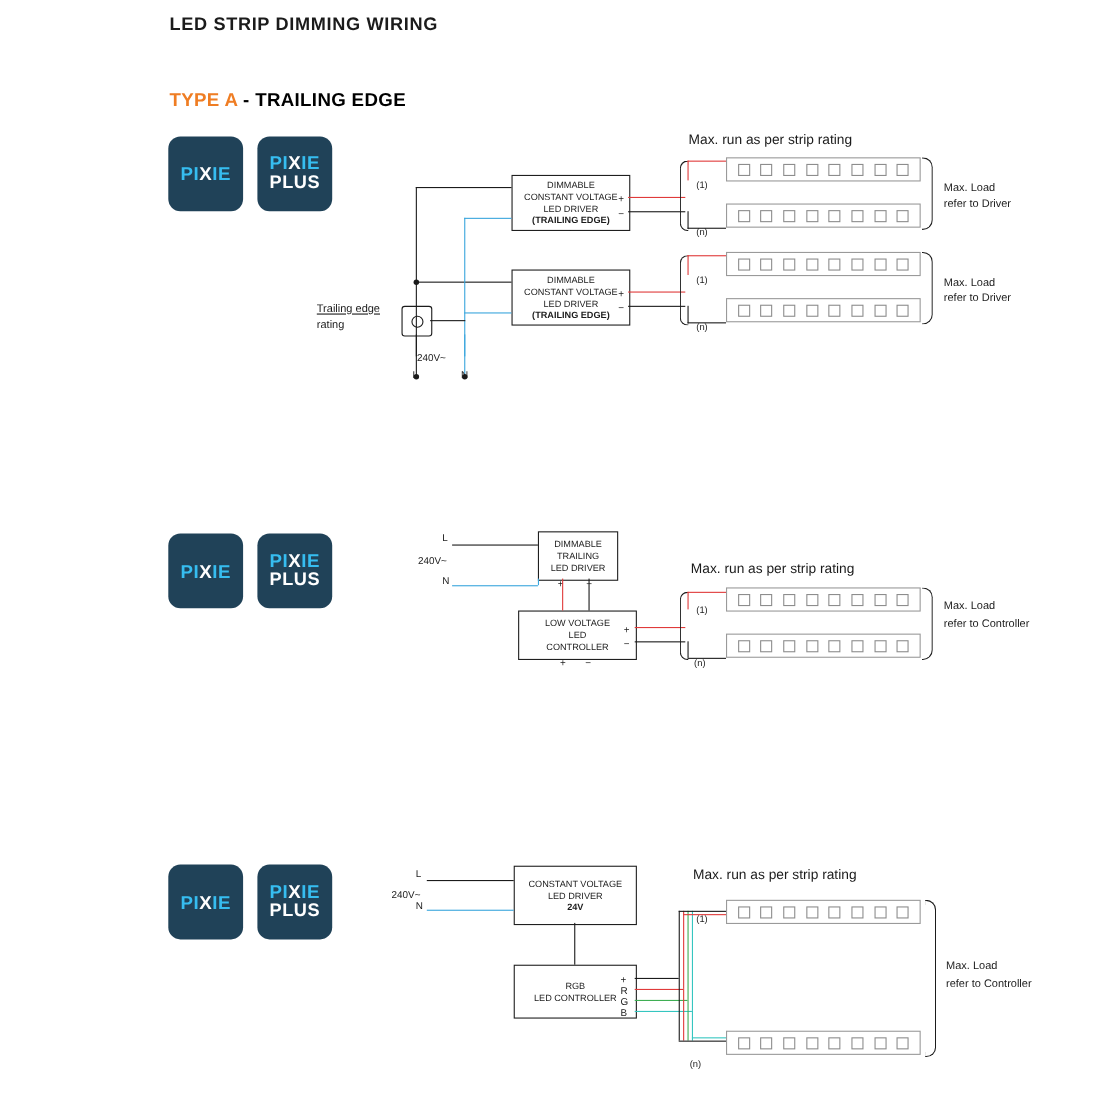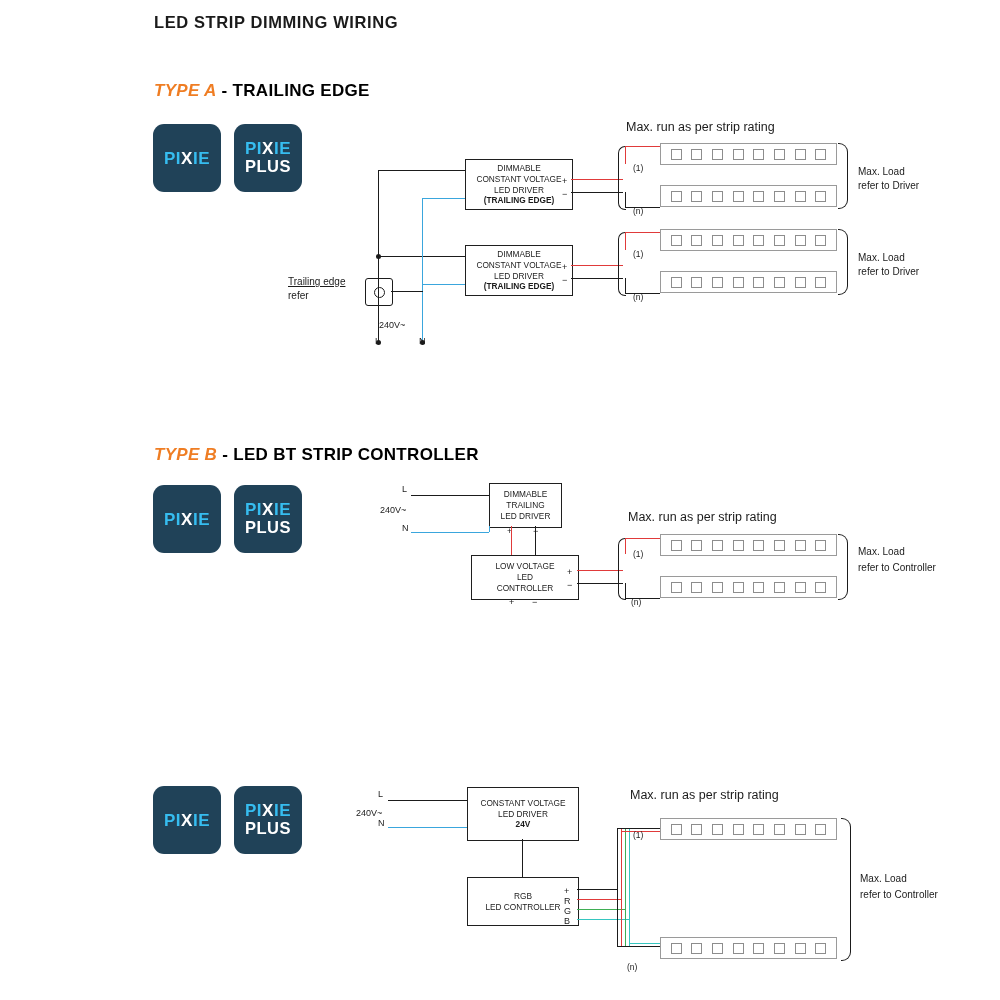--- a/index.html
+++ b/index.html
@@ -11,21 +11,21 @@
   .page{position:relative;width:1000px;height:1000px;margin-left:48px;}
 
   .page-title{
     position:absolute;left:106px;top:13px;
     font-size:16.5px;font-weight:bold;letter-spacing:.6px;color:#1b1b1b;
   }
 
   .section-title{
     position:absolute;font-size:17px;font-weight:bold;letter-spacing:.3px;
   }
-  .section-title .accent{color:#ef7d23;font-style:italic;}
+  .section-title .accent{color:#ef7d23;}
   .section-title .rest{color:#000000;}
 
   
   .logo{
     position:absolute;width:68px;height:68px;border-radius:11px;
     background:#204258;display:flex;flex-direction:column;
     align-items:center;justify-content:center;
   }
   .logo .pixie{
     font-size:17px;font-weight:bold;letter-spacing:.5px;line-height:1;
@@ -147,21 +147,21 @@
   <div class="wire h blue" style="left:374px;top:198px;width:43px;"></div>
   <div class="wire h blue" style="left:374px;top:284px;width:43px;"></div>
 
   <div class="wire v dash" style="left:470px;top:209px;height:36px;"></div>
 
   <div class="wire h" style="left:343px;top:291px;width:32px;"></div>
   <div class="dimmer" style="left:317px;top:278px;">
     <span class="knob"></span>
   </div>
   <div class="lbl" style="left:240px;top:276px;text-decoration:underline;">Trailing edge</div>
-  <div class="lbl" style="left:240px;top:290px;">refer</div>
+  <div class="lbl" style="left:240px;top:290px;">rating</div>
 
   <div class="wire v" style="left:330px;top:304px;height:38px;"></div>
   <div class="wire v blue" style="left:374px;top:304px;height:38px;"></div>
   <div class="node" style="left:328px;top:340px;"></div>
   <div class="node" style="left:372px;top:340px;"></div>
   <div class="lbl sm" style="left:331px;top:320px;">240V~</div>
   <div class="lbl sm" style="left:327px;top:336px;">L</div>
   <div class="lbl sm" style="left:371px;top:336px;">N</div>
 
   <div class="wire h red" style="left:523px;top:179px;width:52px;"></div>
@@ -227,23 +227,20 @@
   </div>
   <div class="wire h red" style="left:577px;top:232px;width:35px;"></div>
   <div class="wire h" style="left:577px;top:293px;width:35px;"></div>
   <div class="lbl tiny" style="left:585px;top:249px;">(1)</div>
   <div class="lbl tiny" style="left:585px;top:292px;">(n)</div>
 
   <div class="brace" style="left:790px;top:229px;height:64px;"></div>
   <div class="lbl" style="left:810px;top:252px;">Max. Load</div>
   <div class="lbl" style="left:810px;top:266px;">refer to Driver</div>
 
-  <div class="section-title" style="left:106px;top:445px;">
-    <span class="accent">TYPE B</span><span class="rest"> - LED BT STRIP CONTROLLER</span>
-  </div>
 
   <div class="logo" style="left:105px;top:485px;">
     <div class="pixie">PI<span class="x">X</span>IE</div>
   </div>
   <div class="logo" style="left:186px;top:485px;">
     <div class="pixie">PI<span class="x">X</span>IE</div>
     <div class="plus">PLUS</div>
   </div>
 
   <div class="hdr" style="left:580px;top:510px;">Max. run as per strip rating</div>

